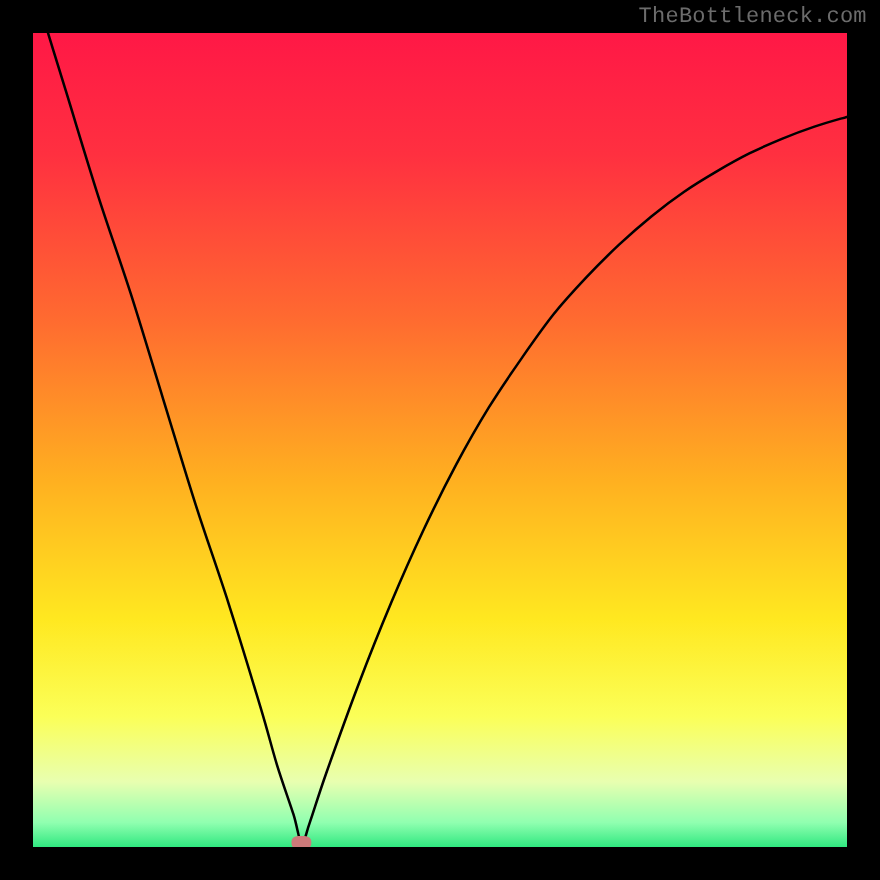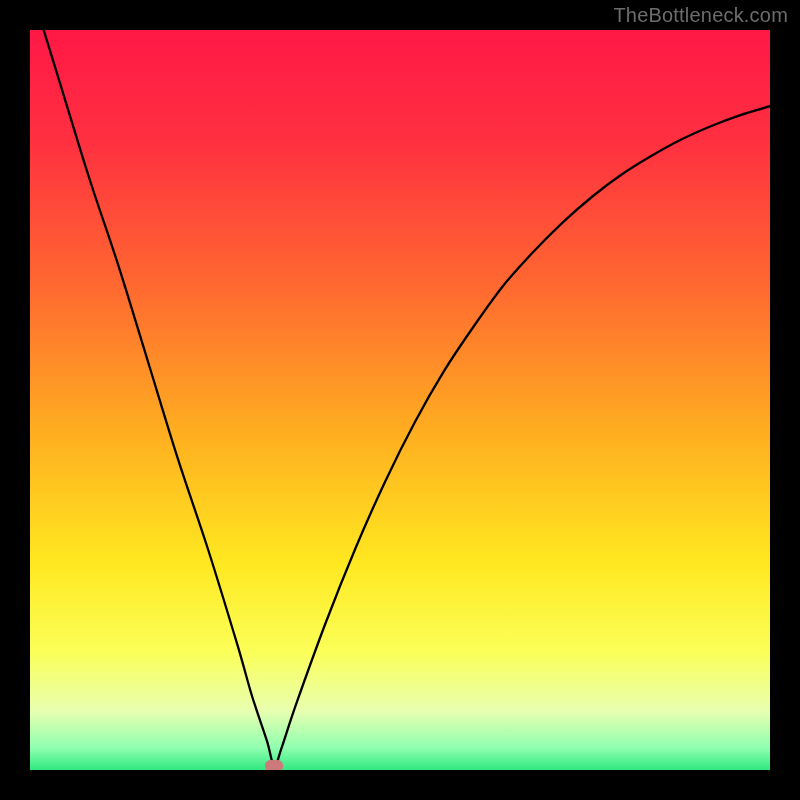--- a/index.html
+++ b/index.html
@@ -58,20 +58,21 @@
     transform: translate(-50%, -50%);
   }
   .watermark {
     position: absolute;
     top: 4px;
     right: 12px;
     color: #6c6c6c;
     font-size: 20px;
     letter-spacing: 0.2px;
     font-weight: 500;
+    font-family: Liberation Mono, monospace;
   }
 </style>
 </head>
 <body>
 
 <div class="frame">
   <div class="watermark">TheBottleneck.com</div>
 
   <div class="plot-area">
     <svg class="gradient-bg" viewBox="0 0 740 740" preserveAspectRatio="none">

